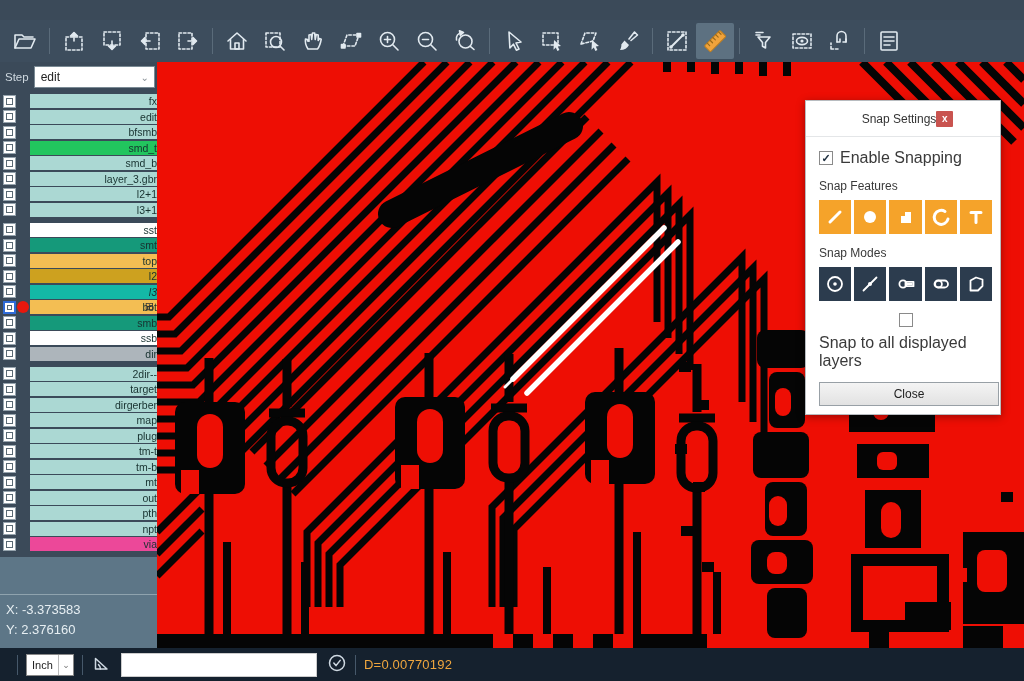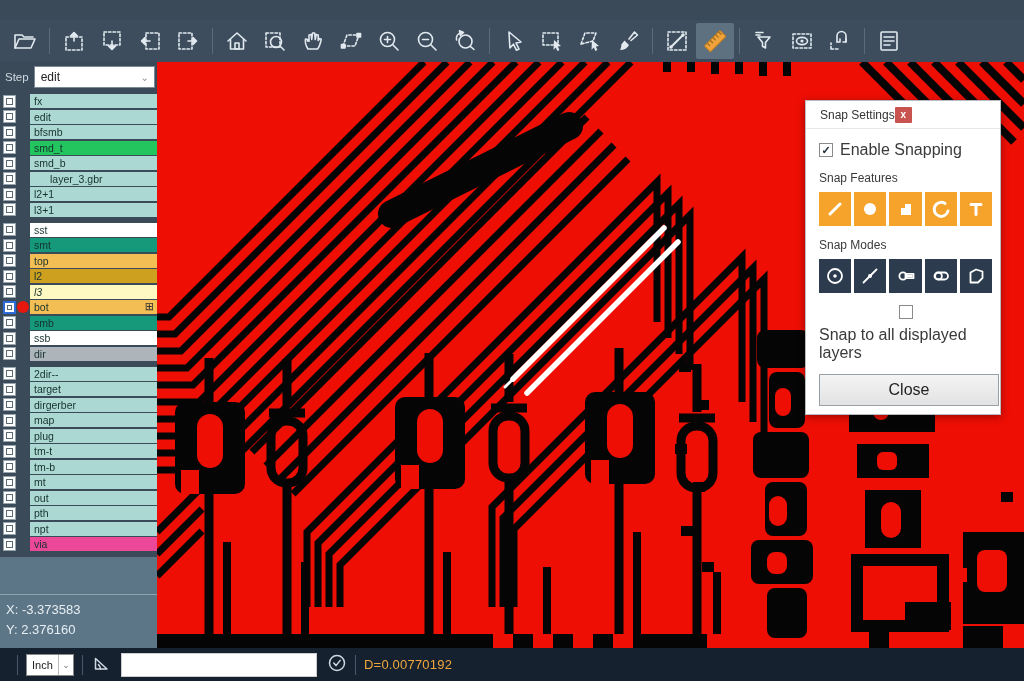--- a/index.html
+++ b/index.html
@@ -24,21 +24,21 @@
 
   
   .sidebar { position:absolute; left:0; top:62px; width:157px; height:586px; background:#3b4a59;
              display:flex; flex-direction:column; }
   .step-row { height:30px; display:flex; align-items:center; padding:0 2px 0 5px; gap:5px; flex:0 0 auto; }
   .step-label { color:#cfd9e0; font-size:11.5px; }
   .step-select { flex:1; height:22px; background:#fff; border:1px solid #7a8a94; display:flex;
                  align-items:center; justify-content:space-between; padding:0 5px 0 6px; font-size:12px; color:#222; }
   .chev { color:#8a9298; font-size:10px; }
   #layer-groups { padding-top:2px; flex:0 0 auto; }
-  .lgroup { margin-bottom:6px; }
+  .lgroup { margin-bottom:6px;text-align:right; }
   .lrow { display:flex; align-items:stretch; height:14px; margin-bottom:1.5px; }
   .lcheck { width:13px; height:13px; background:#fff; border:1px solid #96a4ae; margin-left:3px; position:relative; flex:0 0 auto; align-self:center; }
   .lcheck::after { content:""; position:absolute; inset:2px; border:1px solid #5a6a74; }
   .lcheck.sel { border:2px solid #2e6bd8; }
   .lgap { width:14px; position:relative; flex:0 0 auto; }
   .ldot { position:absolute; left:1px; top:1px; width:12px; height:12px; border-radius:50%; background:#e8170d; }
   .llabel { flex:1; font-size:10.5px; line-height:14px; padding-left:4px; color:#17312f; position:relative;
             white-space:nowrap; overflow:hidden; }
   .lgrid { position:absolute; right:3px; top:-1px; font-size:11px; color:#333; line-height:14px; }
   .coords-panel { flex:1; background:#5d7687; display:flex; flex-direction:column; justify-content:flex-end; padding-bottom:8px; }
@@ -56,40 +56,40 @@
   .measure-input { width:196px; height:24px; border:1px solid #ccc; background:#fff; margin:0 10px 0 10px; font-size:12px; padding:0 5px; }
   .distance { color:#efa63e; font-size:13px; letter-spacing:.2px; flex:0 0 auto; }
 
   
   .canvas-wrap { position:absolute; left:157px; top:62px; width:867px; height:586px; background:#ee0e04; }
   .canvas-wrap svg { display:block; }
 
   
   .dialog { position:absolute; left:805px; top:100px; width:196px; background:#fff; border:1px solid #b8bcc0;
             box-shadow:0 2px 8px rgba(0,0,0,.35); }
-  .dlg-title-row { height:28px; display:flex; align-items:center; justify-content:flex-start;
+  .dlg-title-row { height:36px; display:flex; align-items:center; justify-content:center;
                    padding:0 5px 0 14px; border-bottom:1px solid #e4e6e8; }
   .dlg-title { font-size:12px; color:#333; }
   .dlg-x { width:17px; height:16px; background:#c9534f; color:#fff; font-size:10px; font-weight:bold;
            display:flex; align-items:center; justify-content:center; border-radius:1px; cursor:default; }
   .dlg-body { padding:12px 8px 8px 13px; }
   .dcb-row { display:flex; align-items:center; gap:7px; margin-bottom:12px; }
   .dcb { width:14px; height:14px; background:#fff; border:1px solid #8a8a8a; display:inline-flex;
          align-items:center; justify-content:center; font-size:11px; color:#203040; flex:0 0 auto; }
   .dcb.on::after { content:"✓"; font-weight:bold; }
   .dcb-label { font-size:16px; color:#3a3a3a; }
   .dlg-section { font-size:12px; color:#3a3a3a; margin-bottom:7px; }
   .btn-row { display:flex; gap:3px; margin-bottom:12px; }
   .fbtn { width:34px; height:34px; background:#f5a32a; display:flex; align-items:center; justify-content:center; }
   .mbtn { width:34px; height:34px; background:#2c3c4e; display:flex; align-items:center; justify-content:center; }
   .fbtn svg { stroke:#fff; fill:none; stroke-width:3; stroke-linecap:round; stroke-linejoin:round; }
   .mbtn svg { stroke:#fff; fill:none; stroke-width:1.8; stroke-linecap:round; stroke-linejoin:round; }
-  .close-btn { width:180px; height:32px; margin-top:7px; background:linear-gradient(#f4f4f4,#e2e2e2);
+  .close-btn { width:180px; height:24px; margin-top:7px; background:linear-gradient(#f4f4f4,#e2e2e2);
                border:1px solid #98a0a6; display:flex; align-items:center; justify-content:center;
-               font-size:16px; color:#222; cursor:default; }
+               font-size:12px; color:#222; cursor:default; }
 </style>
 </head>
 <body>
 
 <div id="app">
 
 
   <div class="toolbar">
     <div class="tb">
         <svg width="26" height="26">
@@ -453,21 +453,21 @@
             <span class="llabel" style="background: rgb(243, 190, 83);">top</span>
           </div>
           <div class="lrow">
             <span class="lcheck"></span>
             <span class="lgap"></span>
             <span class="llabel" style="background: rgb(205, 161, 31);">l2</span>
           </div>
           <div class="lrow">
             <span class="lcheck"></span>
             <span class="lgap"></span>
-            <span class="llabel" style="background: #fef9c3; font-style: italic;">l3</span>
+            <span class="llabel" style="background: #14b8a6; font-style: italic;">l3</span>
           </div>
           <div class="lrow">
             <span class="lcheck sel"></span>
             <span class="lgap">
               <span class="ldot"></span>
             </span>
             <span class="llabel" style="background: rgb(243, 190, 83);">bot<span class="lgrid">⊞</span></span>
           </div>
           <div class="lrow">
             <span class="lcheck"></span>

